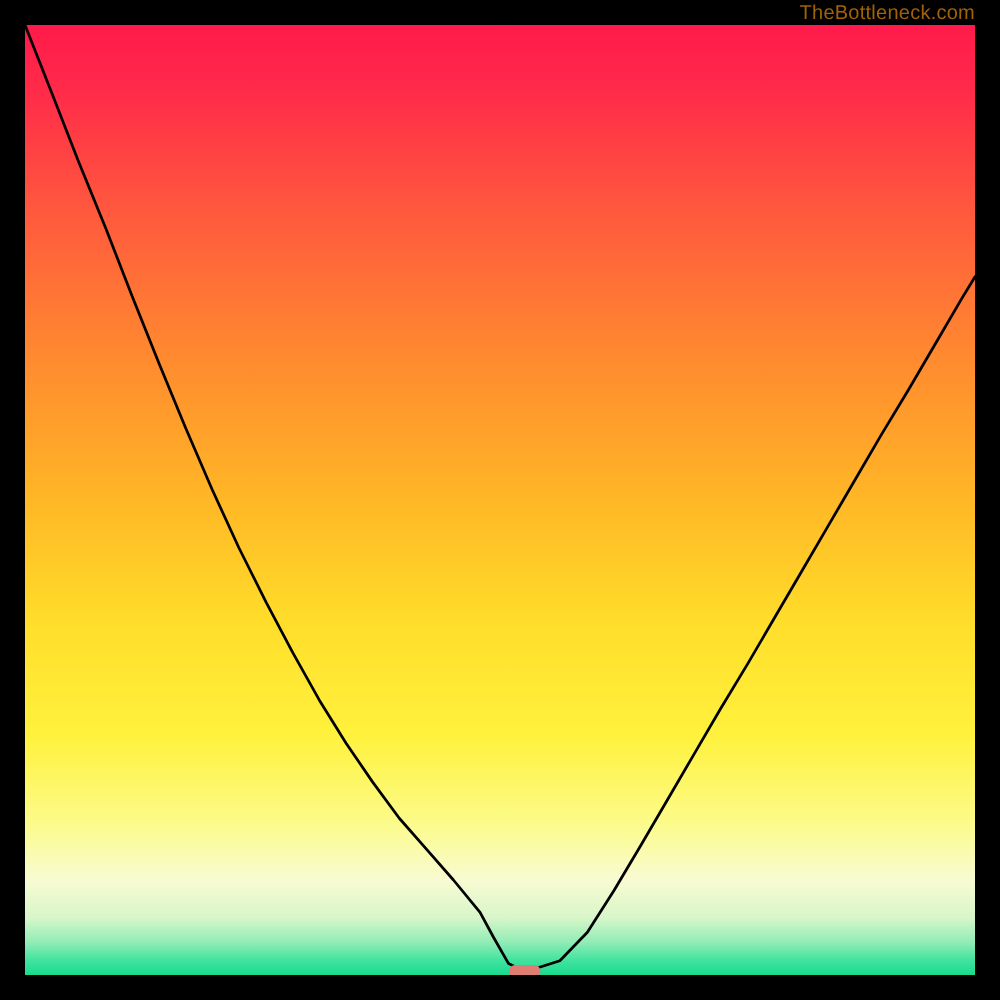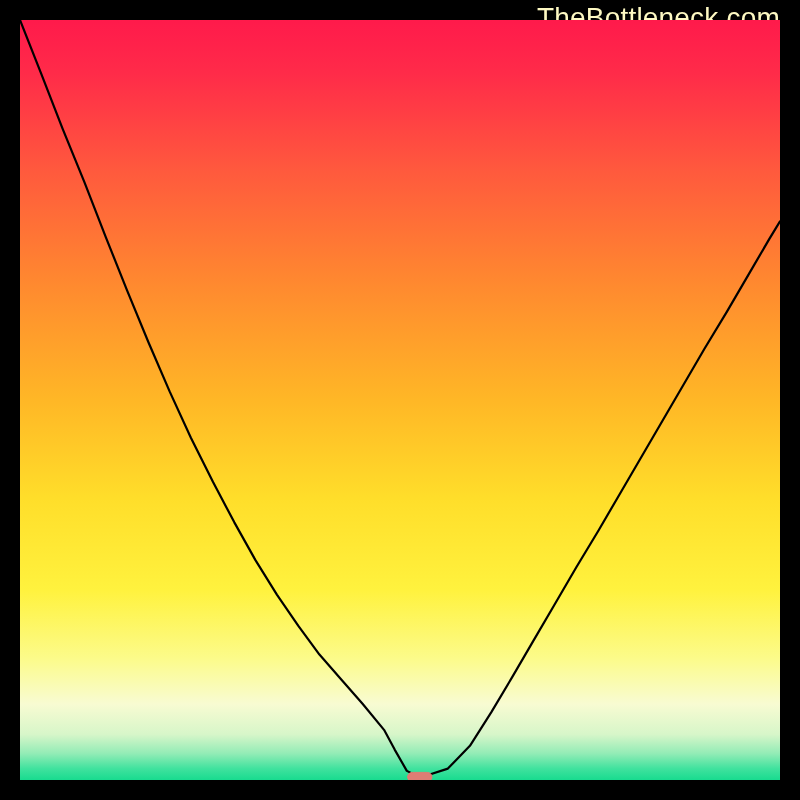--- a/index.html
+++ b/index.html
@@ -22,22 +22,22 @@
     left: 20px;
     top: 20px;
     width: 760px;
     height: 760px;
     overflow: hidden;
   }
   .watermark {
     position: absolute;
     top: 2px;
     right: 20px;
-    color: #fef9c3;
-    font-size: 28px;
+    color: #a16207;
+    font-size: 16px;
     font-weight: 500;
     letter-spacing: 0.2px;
   }
   svg {
     display: block;
   }
 </style>
 </head>
 <body>
 

